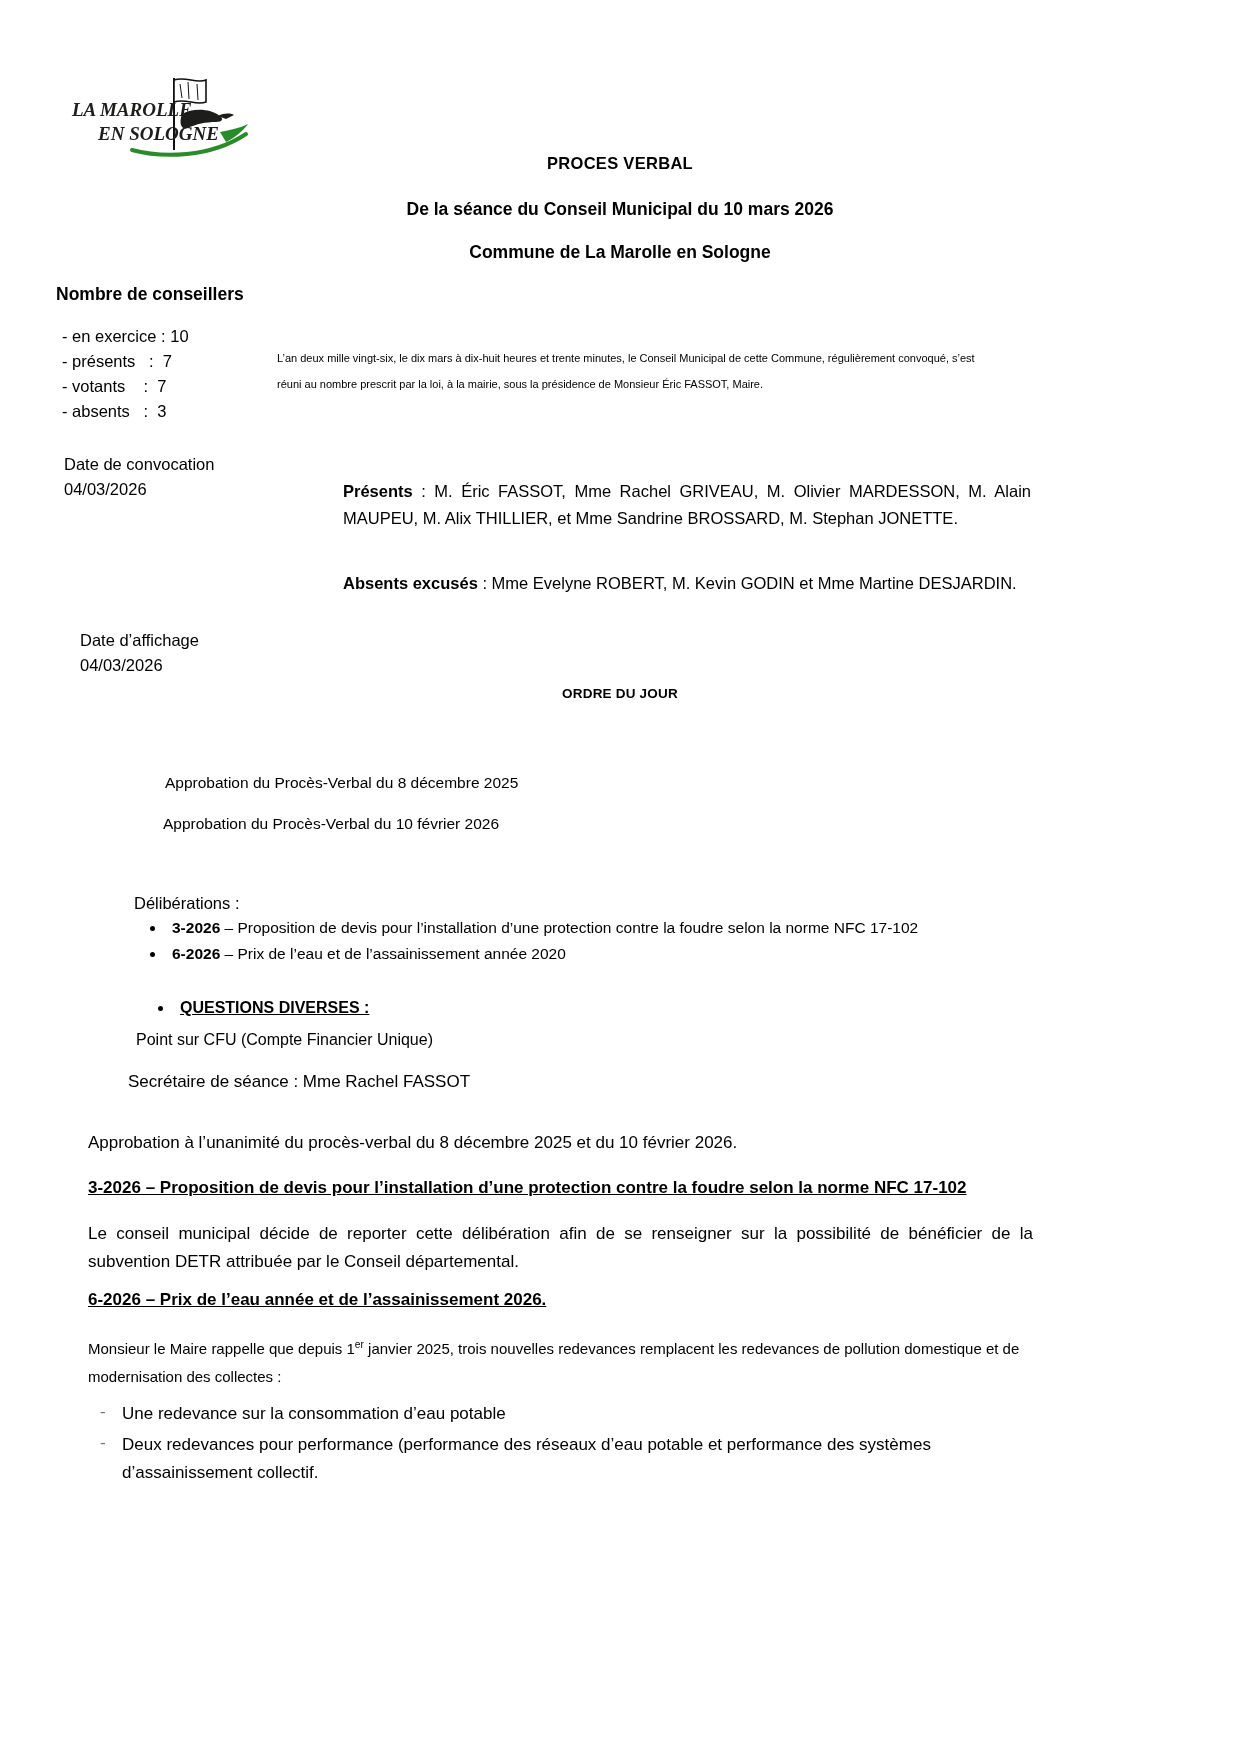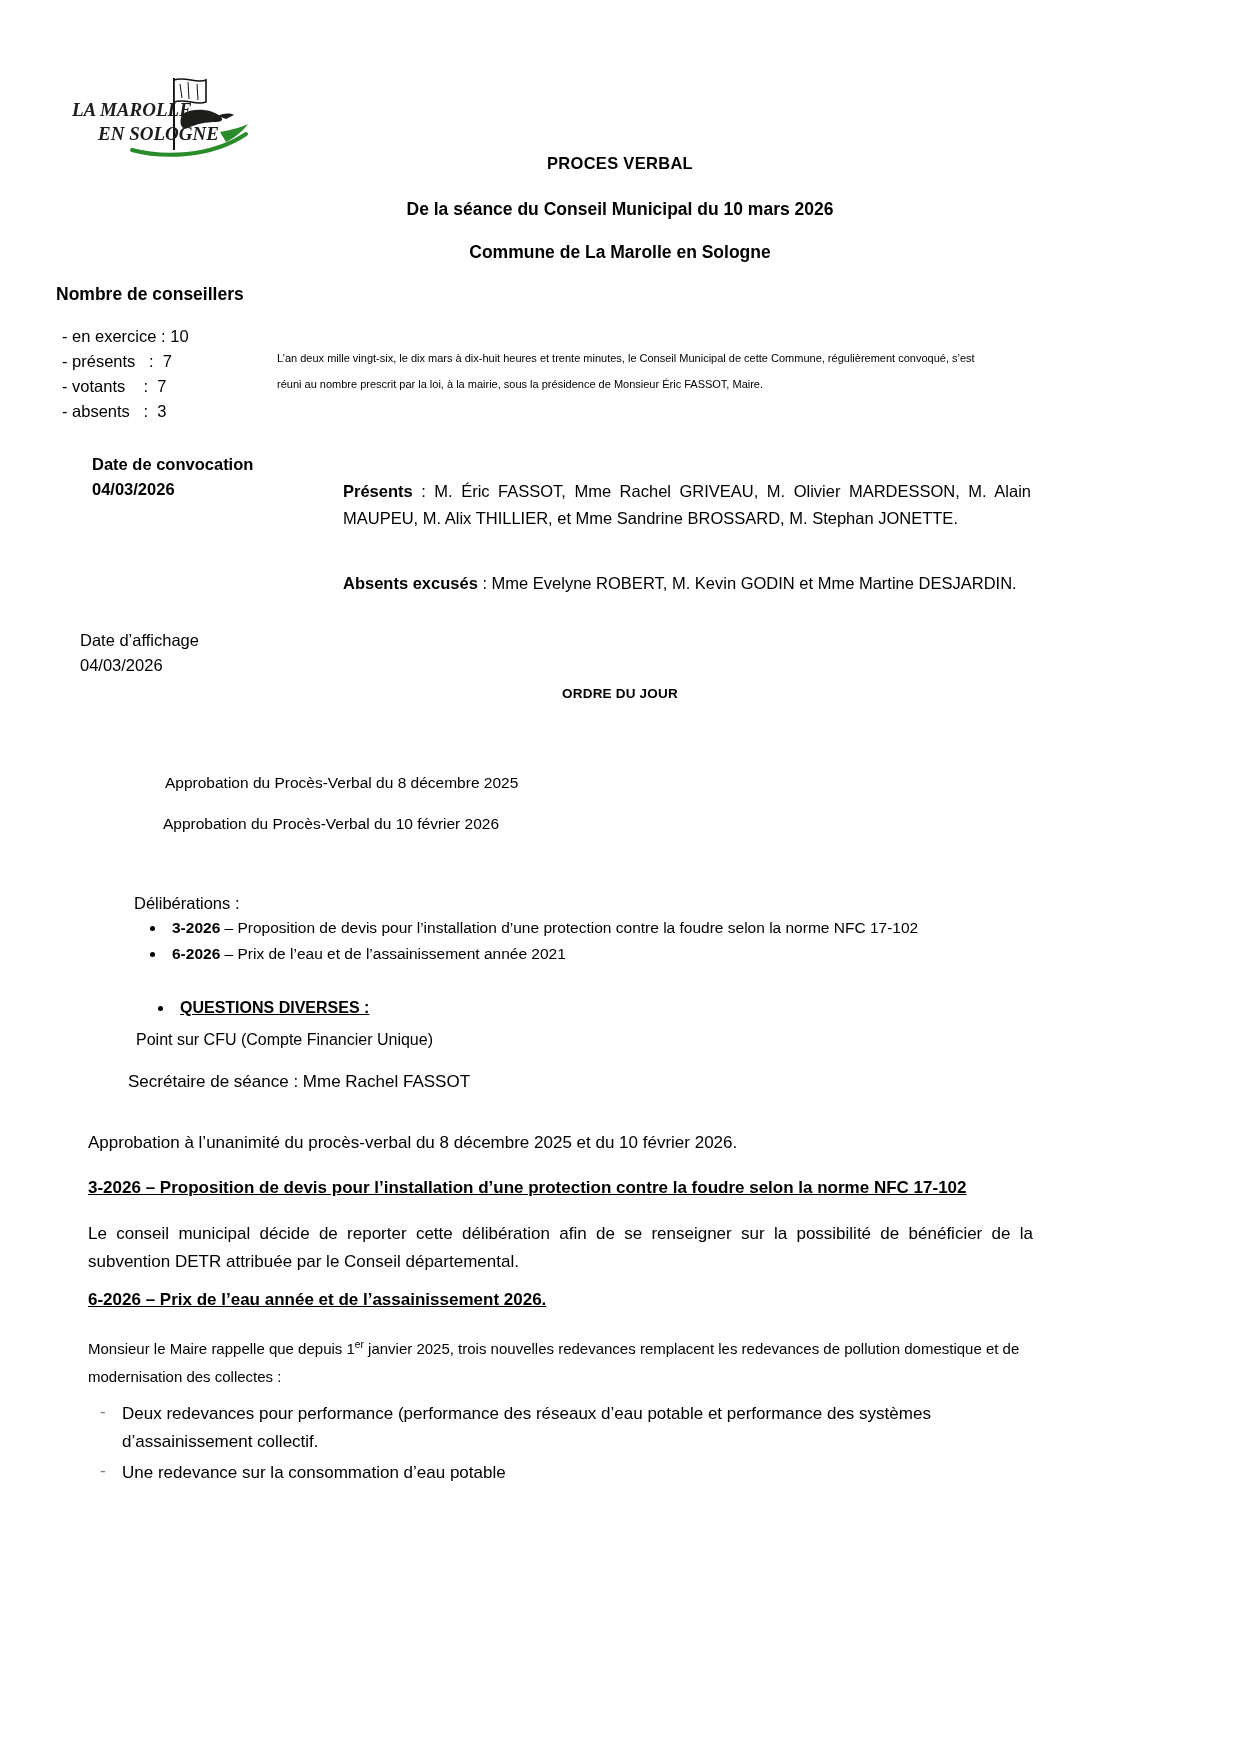--- a/index.html
+++ b/index.html
@@ -70,25 +70,24 @@
     position: absolute;
     left: 62px;
     top: 324px;
     font-size: 16.5px;
     line-height: 25px;
   }
   .councillors-list div { white-space: pre; }
 
   .conv-block {
     position: absolute;
-    left: 92px;
+    left: 64px;
     top: 452px;
     font-size: 16.5px;
     line-height: 25px;
-    font-weight: bold;
   }
   .aff-block {
     position: absolute;
     left: 80px;
     top: 628px;
     font-size: 16.5px;
     line-height: 25px;
   }
 
   
@@ -314,21 +313,21 @@
   <div class="odj-title">ORDRE DU JOUR</div>
   <div class="odj-item1">Approbation du Procès-Verbal du 8 décembre 2025</div>
   <div class="odj-item2">Approbation du Procès-Verbal du 10 février 2026</div>
 
   <div class="delib-label">Délibérations :</div>
   <ul class="delib-list">
     <li>
       <span class="b">3-2026</span><span> – Proposition de devis pour l’installation d’une protection contre la foudre selon la norme NFC 17-102</span>
     </li>
     <li>
-      <span class="b">6-2026</span><span> – Prix de l’eau et de l’assainissement année 2021</span>
+      <span class="b">6-2026</span><span> – Prix de l’eau et de l’assainissement année 2020</span>
     </li>
   </ul>
 
   <ul class="qd-list">
     <li>
       <span class="b u">QUESTIONS DIVERSES :</span>
     </li>
   </ul>
 
   <div class="point-cfu">Point sur CFU (Compte Financier Unique)</div>
@@ -338,17 +337,17 @@
 
   <div class="h-delib-1">3-2026 – Proposition de devis pour l’installation d’une protection contre la foudre selon la norme NFC 17-102</div>
   <div class="p-delib-1">Le conseil municipal décide de reporter cette délibération afin de se renseigner sur la possibilité de bénéficier de la subvention DETR attribuée par le Conseil départemental.</div>
 
   <div class="h-delib-2">6-2026 – Prix de l’eau année et de l’assainissement 2026.</div>
   <div class="p-delib-2">
     <span>Monsieur le Maire rappelle que depuis 1</span><sup>er</sup><span> janvier 2025, trois nouvelles redevances remplacent les redevances de pollution domestique et de modernisation des collectes :</span>
   </div>
 
   <ul class="redev-list">
+    <li>Une redevance sur la consommation d’eau potable</li>
     <li>Deux redevances pour performance (performance des réseaux d’eau potable et performance des systèmes d’assainissement collectif.</li>
-    <li>Une redevance sur la consommation d’eau potable</li>
   </ul>
 
 </div>
 
 </body></html>

